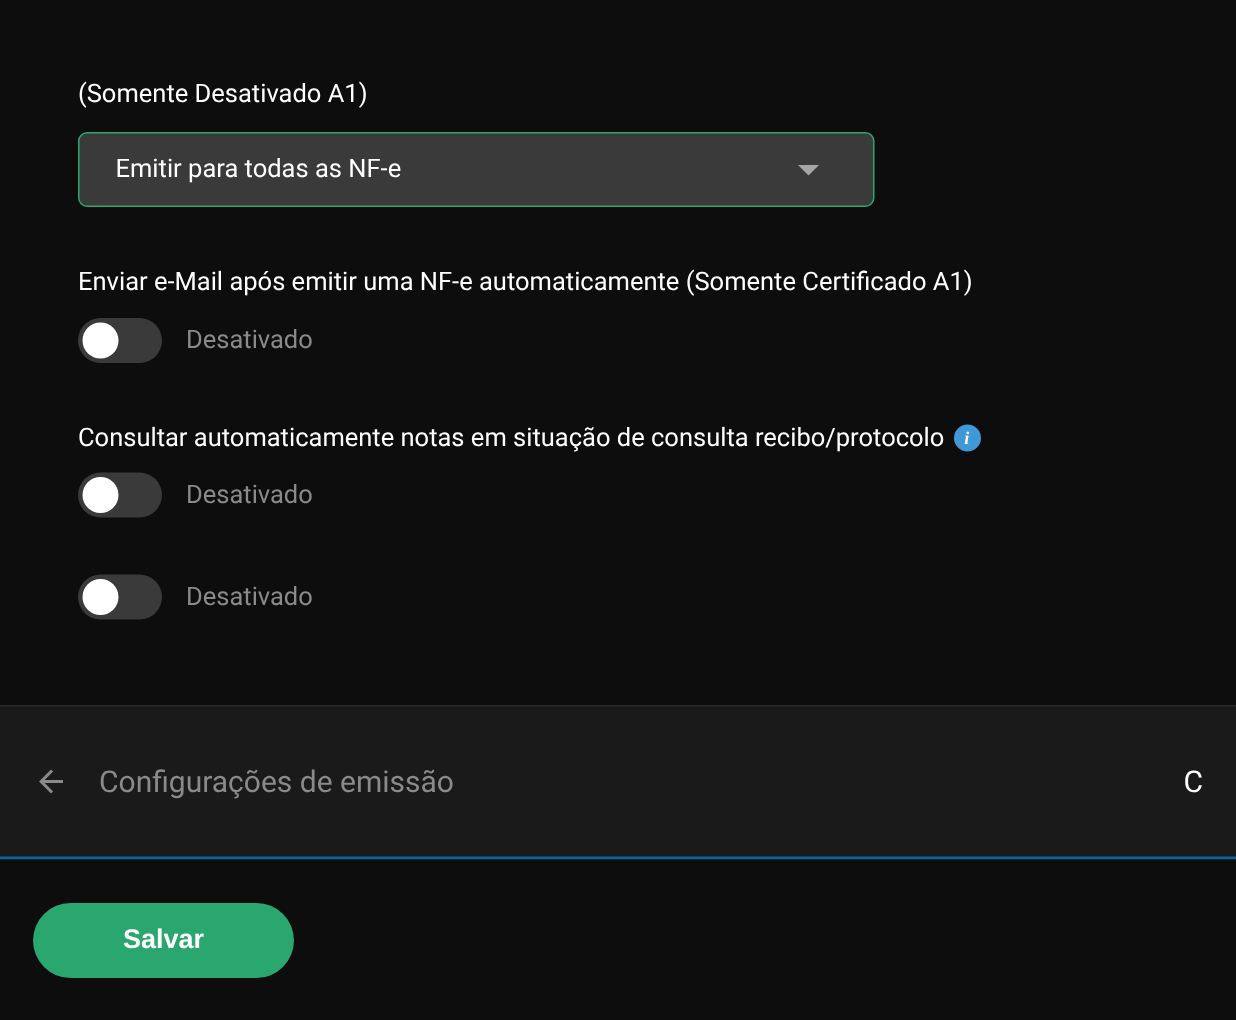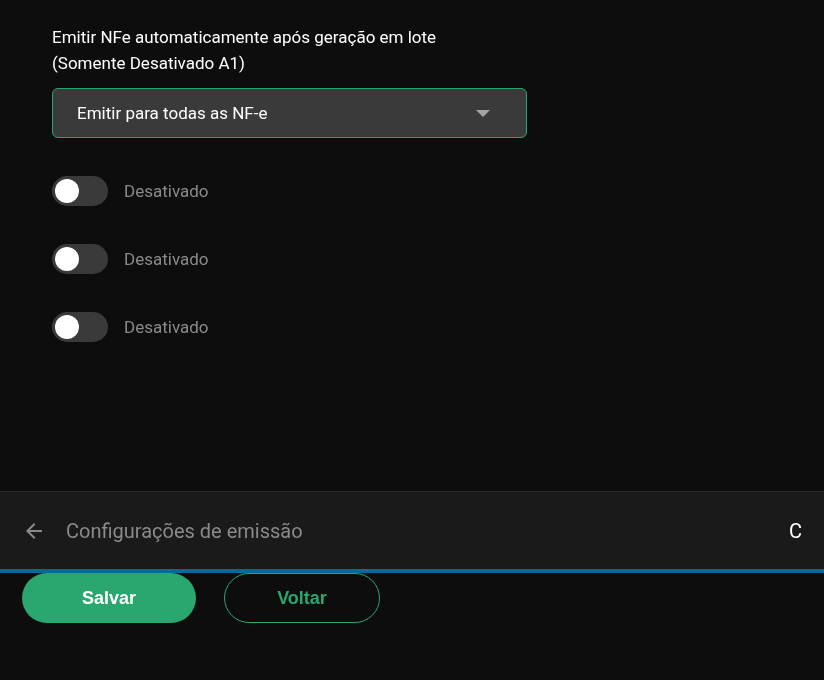--- a/index.html
+++ b/index.html
@@ -27,21 +27,21 @@
       color: #ffffff;
       line-height: 1.5;
       margin-bottom: 10px;
     }
     .field-label-inline {
       display: flex;
       align-items: center;
       gap: 6px;
     }
     .select-wrapper {
-      width: 475px;
+      width: 531px;
       height: 50px;
       background-color: #3a3a3a;
       border: 1px solid #2aa76f;
       border-radius: 6px;
       display: flex;
       align-items: center;
       justify-content: space-between;
       padding: 0 36px 0 24px;
       cursor: pointer;
       margin-top: 12px;
@@ -97,24 +97,24 @@
       font-style: italic;
       font-family: Georgia, serif;
       color: #ffffff;
       cursor: pointer;
     }
     .nav-bar {
       position: absolute;
       bottom: 107px;
       left: 0;
       right: 0;
-      height: 82px;
+      height: 103px;
       background-color: #1a1a1a;
       border-top: 1px solid #2a2a2a;
-      border-bottom: 4px solid #0369a1;
+      border-bottom: 2px solid #0369a1;
       display: flex;
       align-items: center;
       padding: 0 22px;
       overflow: hidden;
     }
     .back-arrow {
       width: 24px;
       height: 24px;
       cursor: pointer;
       flex-shrink: 0;
@@ -131,20 +131,21 @@
       white-space: nowrap;
     }
     .button-bar {
       position: absolute;
       bottom: 0;
       left: 0;
       right: 0;
       height: 107px;
       background-color: #0d0d0d;
       display: flex;
+      align-items: center;
       gap: 28px;
       padding: 0 22px;
     }
     .btn {
       height: 50px;
       border-radius: 25px;
       font-size: 18px;
       font-weight: 600;
       cursor: pointer;
       display: flex;
@@ -164,39 +165,44 @@
       border: 1.5px solid #2aa76f;
     }
   </style>
 </head>
 <body>
 
 <div class="content">
 
   <div class="field-group">
     <div class="field-label">
-      <span>Emitir NFe automaticamente após geração em lote</span><br>
+      <br>
       <span>(Somente Desativado A1)</span>
     </div>
     <div class="select-wrapper">
       <span class="select-value">Emitir para todas as NF-e</span>
       <span class="chevron-down"></span>
     </div>
   </div>
 
   <div class="field-group">
+    <div class="field-label">Enviar e-Mail após emitir uma NF-e automaticamente (Somente Certificado A1)</div>
     <div class="toggle-row">
       <div class="toggle">
         <div class="toggle-knob"></div>
       </div>
       <span class="toggle-label">Desativado</span>
     </div>
   </div>
 
   <div class="field-group">
+    <div class="field-label field-label-inline">
+      <span>Consultar automaticamente notas em situação de consulta recibo/protocolo</span>
+      <span class="info-icon">i</span>
+    </div>
     <div class="toggle-row">
       <div class="toggle">
         <div class="toggle-knob"></div>
       </div>
       <span class="toggle-label">Desativado</span>
     </div>
   </div>
 
   <div class="field-group">
     <div class="toggle-row">
@@ -212,14 +218,13 @@
 <div class="nav-bar">
   <svg class="back-arrow" viewBox="0 0 24 24">
     <path d="M20 11H7.83l5.59-5.59L12 4l-8 8 8 8 1.41-1.41L7.83 13H20v-2z" fill="#8a8a8a"></path>
   </svg>
   <span class="nav-title">Configurações de emissão</span>
   <span class="nav-right">C</span>
 </div>
 
 <div class="button-bar">
   <button class="btn btn-primary">Salvar</button>
-  <button class="btn btn-secondary">Voltar</button>
 </div>
 
 </body></html>

